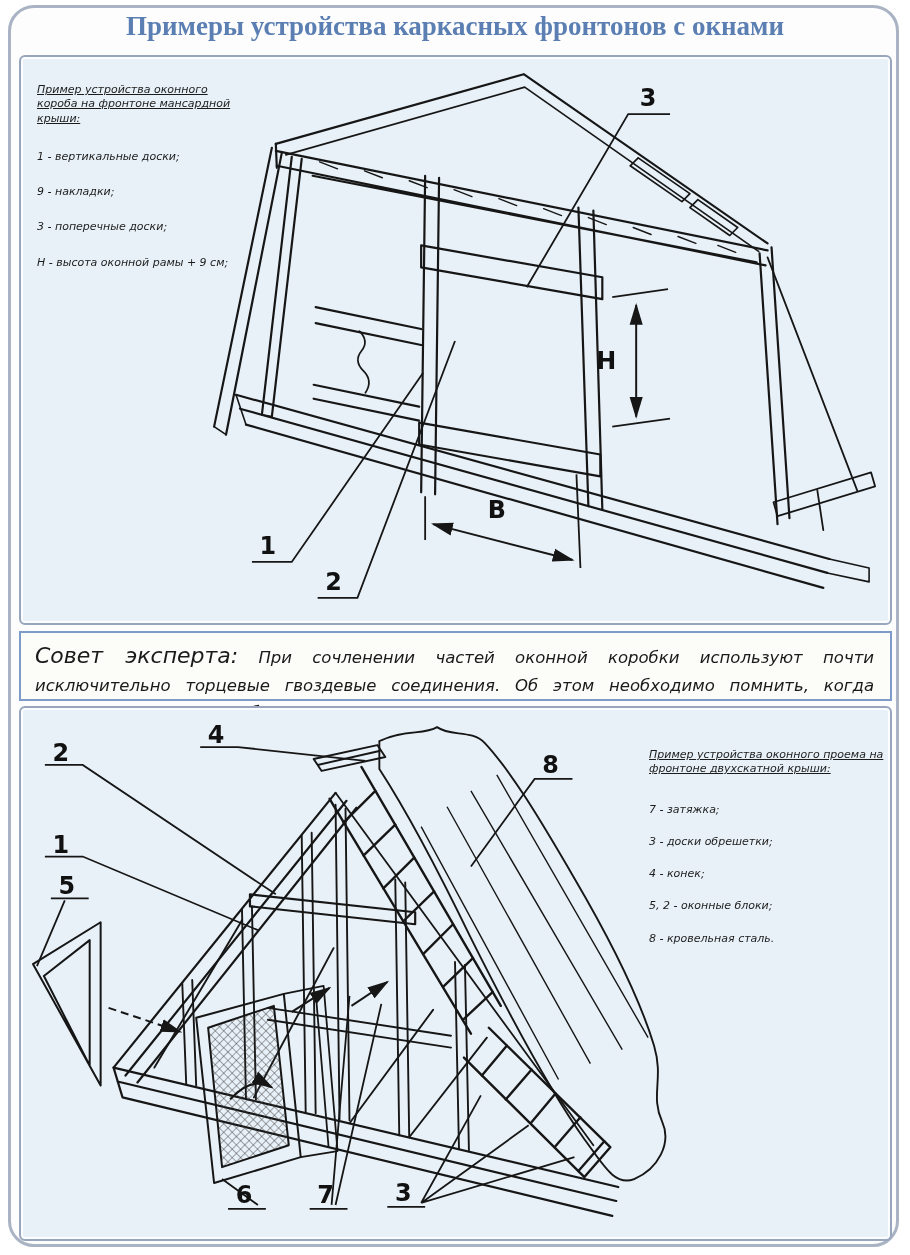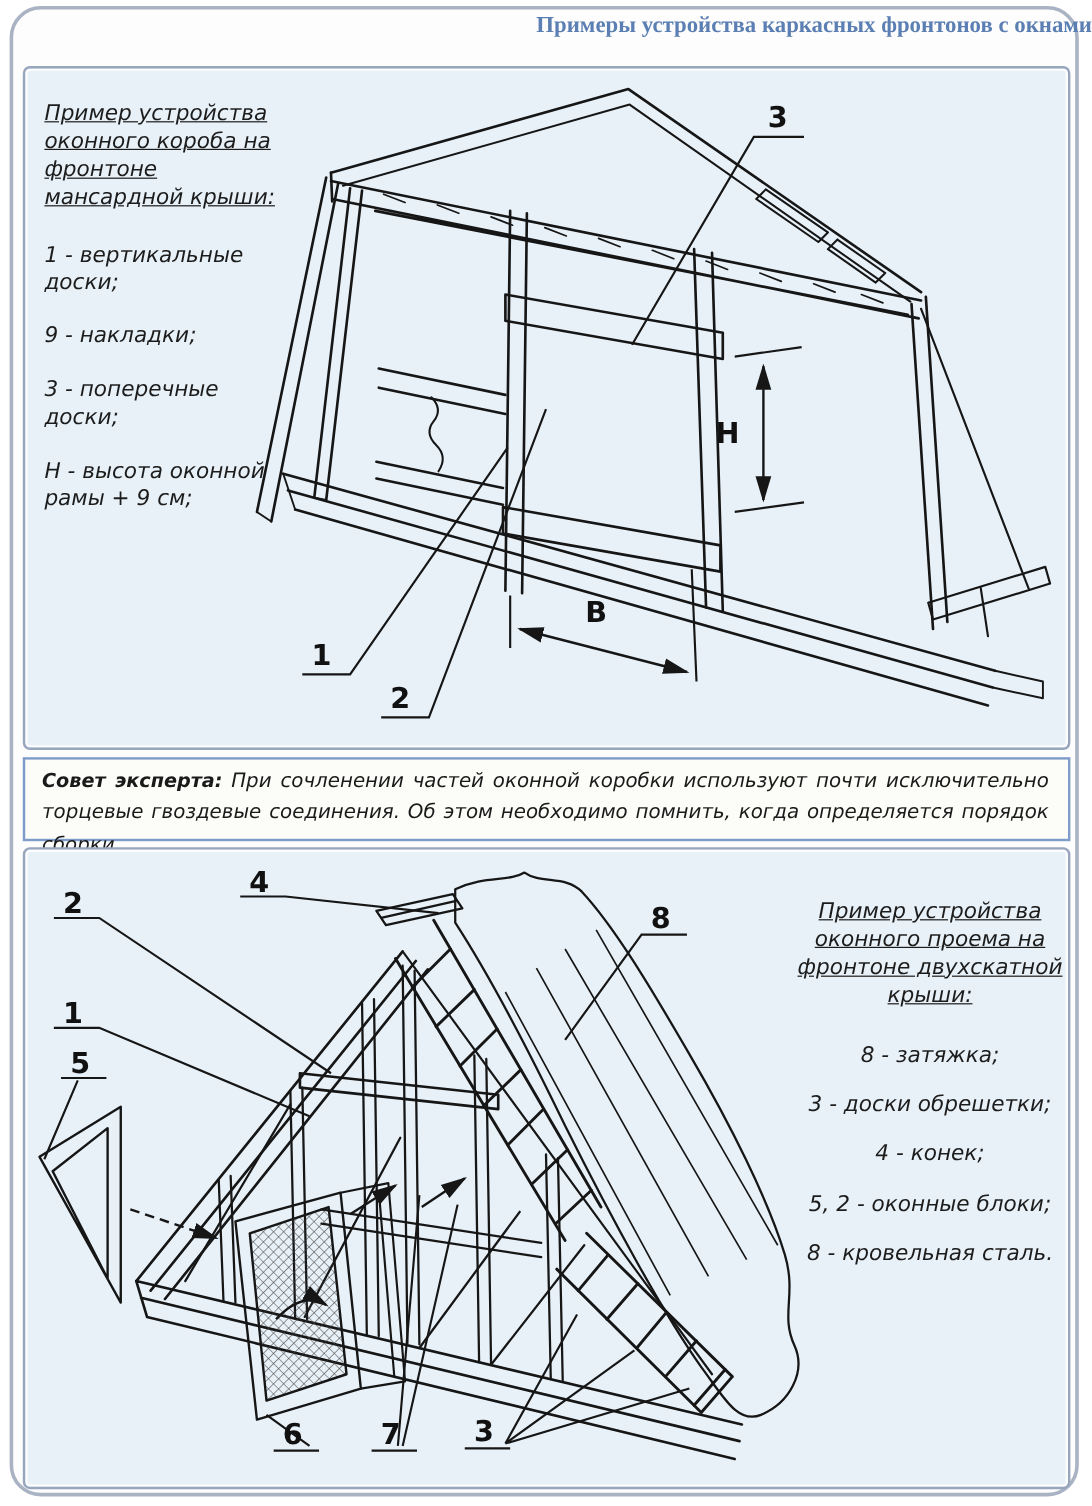--- a/index.html
+++ b/index.html
@@ -7,46 +7,46 @@
     width:910px;height:1255px;position:relative;background:#ffffff;
     font-family:"DejaVu Sans","Liberation Sans",sans-serif;color:#1a1a1a;
     overflow:hidden;
   }
   .frame{
     position:absolute;left:8px;top:5px;width:891px;height:1242px;
     border:3px solid #a9b3c3;border-radius:26px;background:#fdfdfd;
     box-sizing:border-box;
   }
   .page-title{
-    position:absolute;left:0;right:0;top:11px;text-align:right;
+    position:absolute;left:0;right:0;top:11px;text-align:center;
     font-family:"Liberation Serif","DejaVu Serif",serif;font-weight:bold;
-    font-size:19px;color:#5b7fb2;
+    font-size:27px;color:#5b7fb2;
   }
   .panel{
     position:absolute;left:19px;width:873px;background:#e8f1f8;
     border:2px solid #98a6bd;border-radius:6px;box-sizing:border-box;
     box-shadow:inset 0 0 0 2px rgba(255,255,255,.85);
   }
   .panel-top{top:55px;height:570px;}
   .panel-bottom{top:706px;height:535px;}
   .panel svg{position:absolute;left:0;top:0;width:100%;height:100%;}
   .tip-strip{
     position:absolute;left:19px;top:631px;width:873px;height:70px;
     background:#fcfcf9;border:2px solid #7e9cc9;box-sizing:border-box;
     padding:5px 16px 0 14px;
   }
   .tip-strip p{margin:0;text-align:justify;line-height:1.6;}
-  .tip-label{font-size:16px;font-weight:bold;font-style:italic;}
+  .tip-label{font-size:22px;font-weight:normal;font-style:italic;}
   .tip-text{font-size:16.5px;font-style:italic;}
   .legend{
-    position:absolute;z-index:5;font-style:italic;font-size:18px;
+    position:absolute;z-index:5;font-style:italic;font-size:11px;
     line-height:1.3;color:#1c1c1c;
   }
   .legend-top{left:16px;top:26px;width:200px;}
-  .legend-bottom{left:628px;top:40px;width:252px;text-align:center;}
+  .legend-bottom{left:628px;top:40px;width:252px;}
   .legend-title{margin:0 0 24px 0;text-decoration:underline;}
   .legend-item{margin:0 0 21px 0;}
   .legend-bottom .legend-title{margin-bottom:26px;}
   .legend-bottom .legend-item{margin-bottom:18px;}
 </style>
 </head>
 <body>
 
 <div class="frame"></div>
 
@@ -112,21 +112,21 @@
   <p>
     <span class="tip-label">Совет эксперта:</span>
     <span class="tip-text">При сочленении частей оконной коробки используют почти исключительно торцевые гвоздевые соединения. Об этом необходимо помнить, когда определяется порядок сборки.</span>
   </p>
 </div>
 
 <div class="panel panel-bottom">
 
   <div class="legend legend-bottom">
     <p class="legend-title">Пример устройства оконного проема на фронтоне двухскатной крыши:</p>
-    <p class="legend-item">8 - затяжка;</p>
+    <p class="legend-item">7 - затяжка;</p>
     <p class="legend-item">3 - доски обрешетки;</p>
     <p class="legend-item">4 - конек;</p>
     <p class="legend-item">5, 2 - оконные блоки;</p>
     <p class="legend-item">8 - кровельная сталь.</p>
   </div>
 
   <svg viewBox="0 0 873 531" xmlns="http://www.w3.org/2000/svg">
     <defs>
       <marker id="ar2" viewBox="0 0 10 6" refX="9" refY="3" markerWidth="11" markerHeight="7" orient="auto-start-reverse">
         <path d="M0,0 L10,3 L0,6 Z" fill="#161616"></path>

